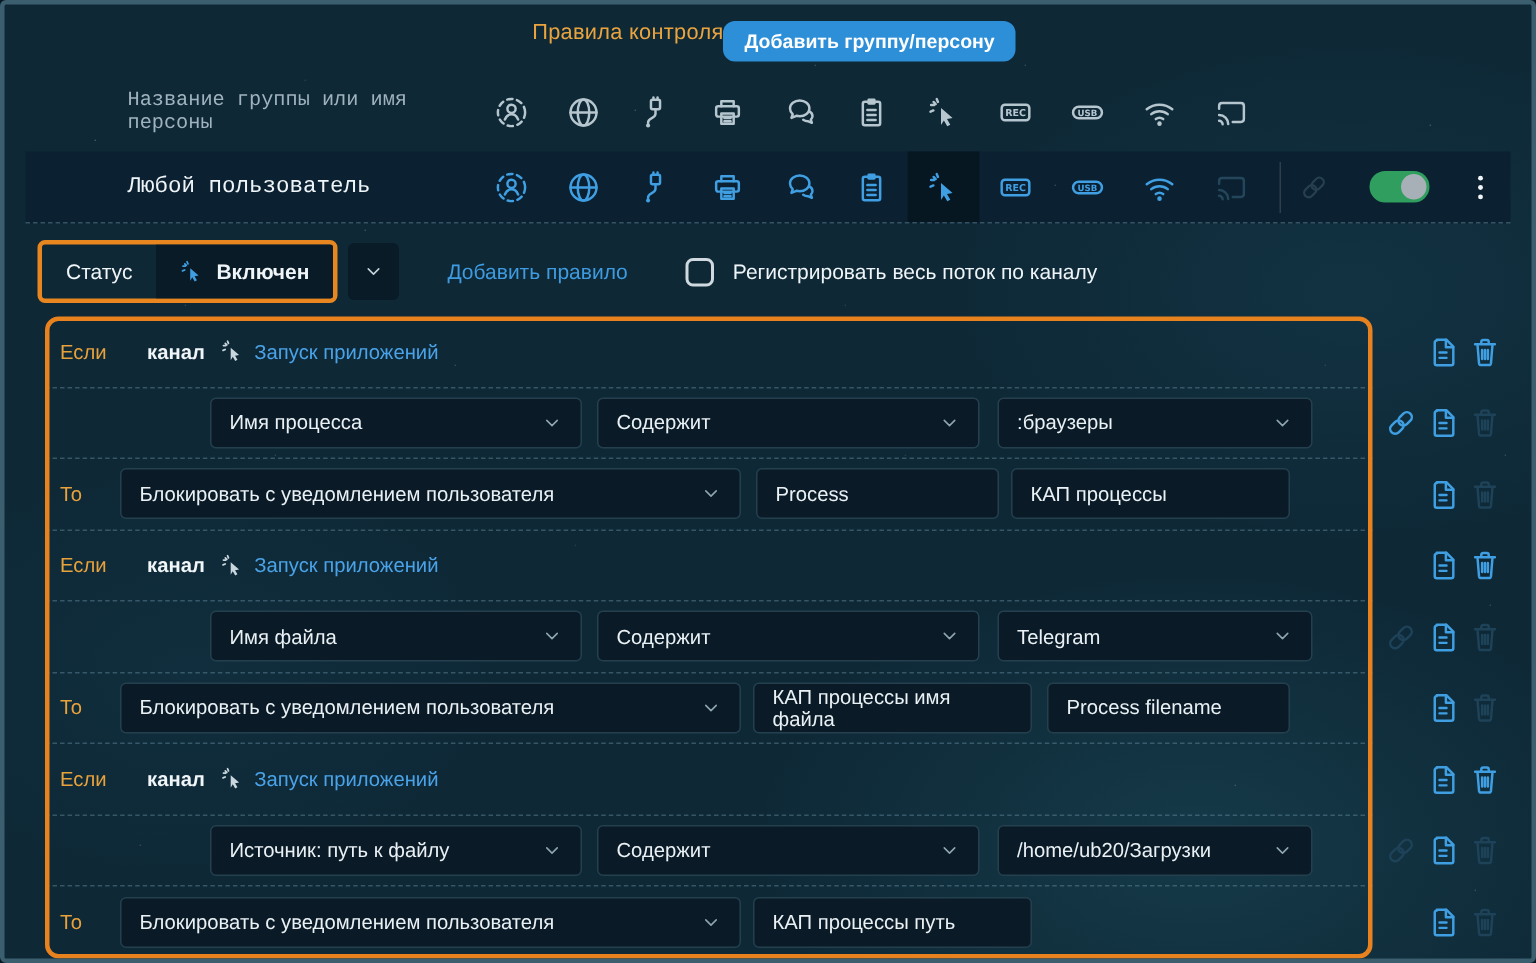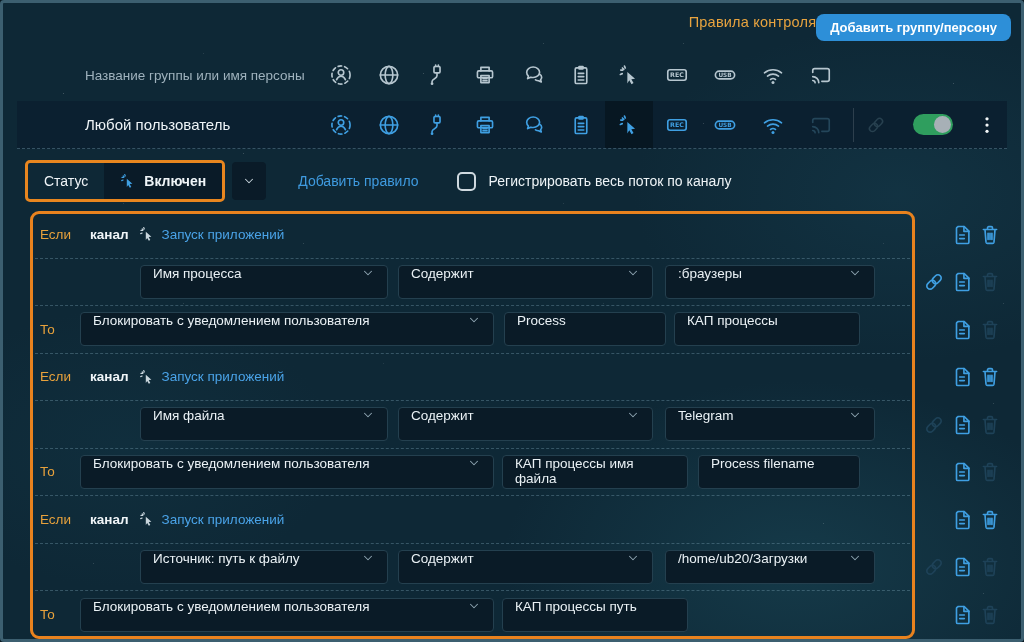--- a/index.html
+++ b/index.html
@@ -26,28 +26,28 @@
       450px 610px rgba(255,255,255,.18),720px 470px rgba(255,255,255,.15),260px 600px rgba(255,255,255,.2),
       980px 590px rgba(255,255,255,.2),540px 40px rgba(255,255,255,.2),380px 360px rgba(255,255,255,.12),
       860px 430px rgba(255,255,255,.18),120px 200px rgba(255,255,255,.16),680px 40px rgba(255,255,255,.2),
       1000px 300px rgba(255,255,255,.18),200px 50px rgba(255,255,255,.14),600px 300px rgba(255,255,255,.12);}
 
   .icon{display:inline-flex; align-items:center; justify-content:center;}
   .icon svg{display:block;}
   .i22{width:22px;height:22px;} .i20{width:20px;height:20px;} .i16{width:16px;height:16px;} .i14{width:14px;height:14px;}
 
   
-  .topbar{display:flex; justify-content:flex-end; align-items:flex-start; padding:11px 10px 0 18px;}
+  .topbar{display:flex; justify-content:center; align-items:flex-start; padding:11px 10px 0 18px;}
   .page-title{color:#e9a43f; font-size:14.5px; letter-spacing:.2px;}
   .add-btn{background:#2d8fd8; color:#fff; border:none; border-radius:8px; height:27px;
     padding:0 14px; font-size:13px; font-weight:bold; font-family:inherit; cursor:pointer;}
 
   
   .grid-row{display:flex; align-items:center; margin:0 14px;}
-  .col-name{flex:0 0 300px; padding-left:68px;}
+  .col-name{flex:0 0 300px; padding-left:68px;font-family:Liberation Mono, monospace;}
   .col-ch{flex:0 0 48px; display:flex; align-items:center; justify-content:center; height:100%;}
 
   .cols-header{margin-top:16px; height:36px; color:#9fb2bd;}
   .cols-header .col-name{font-size:13.5px;}
   .cols-header .col-ch{color:#b6c6cf;}
 
   .user-row{margin-top:8px; height:48px; background:#0b2030;
     border-bottom:1px dashed rgba(120,160,180,.4);}
   .user-row .col-name{font-size:15px; color:#eef4f7;}
   .ch-active{color:#3f9fe2;}
@@ -79,27 +79,27 @@
     border:3px solid #e8821e; border-radius:9px; pointer-events:none; z-index:2;}
   .rule-row{display:flex; align-items:stretch; height:47.5px;}
   .row-content{width:885px; display:flex; align-items:center;
     border-bottom:1px dashed rgba(120,160,180,.38);}
   .rule-row:last-child .row-content{border-bottom:none;}
   .row-icons{width:92px; margin-left:8px; display:flex; align-items:center; justify-content:flex-start; gap:6px;}
   .icon-slot{width:22px; height:22px; display:inline-flex; align-items:center; justify-content:center; background:none; border:none; padding:0; cursor:pointer; font-family:inherit;}
   .ic-blue{color:#3f9fe2;} .ic-muted{color:#1e4258;} .ic-hidden{visibility:hidden;}
 
   .lbl-if{color:#e8a23c; font-size:13.5px; margin-left:10px; width:44px;}
-  .lbl-channel{color:#f0f5f8; font-weight:bold; font-size:13.5px; margin-left:6px;}
+  .lbl-channel{color:#f0f5f8; font-weight:bold; font-size:13.5px; margin-left:14px;}
   .ch-mini{color:#c9d6dd; margin-left:10px;}
   .link{color:#4aa3e8; font-size:13.5px; margin-left:7px; text-decoration:none; cursor:pointer;}
 
   .cond-content{padding-left:110px; gap:0;}
   .select,.field{height:34px; background:#0a1b27; border:1px solid #24404f; border-radius:4px;
-    display:flex; align-items:flex-start; padding:0 12px; color:#eaf1f5; font-size:13.5px;}
+    display:flex; align-items:center; padding:0 12px; color:#eaf1f5; font-size:13.5px;}
   .select{justify-content:space-between; cursor:pointer;}
   .select .chev{color:#8fa5b2; margin-left:8px;}
   .w-field1{width:248px;} .w-op{width:255px; margin-left:10px;} .w-val{width:210px; margin-left:12px;}
   .then-content .lbl-if{width:30px;}
   .w-action{width:414px; margin-left:10px;}
   .w-p1{width:162px; margin-left:10px;} .w-p2{width:186px; margin-left:8px;}
 </style>
 </head>
 <body>
 

